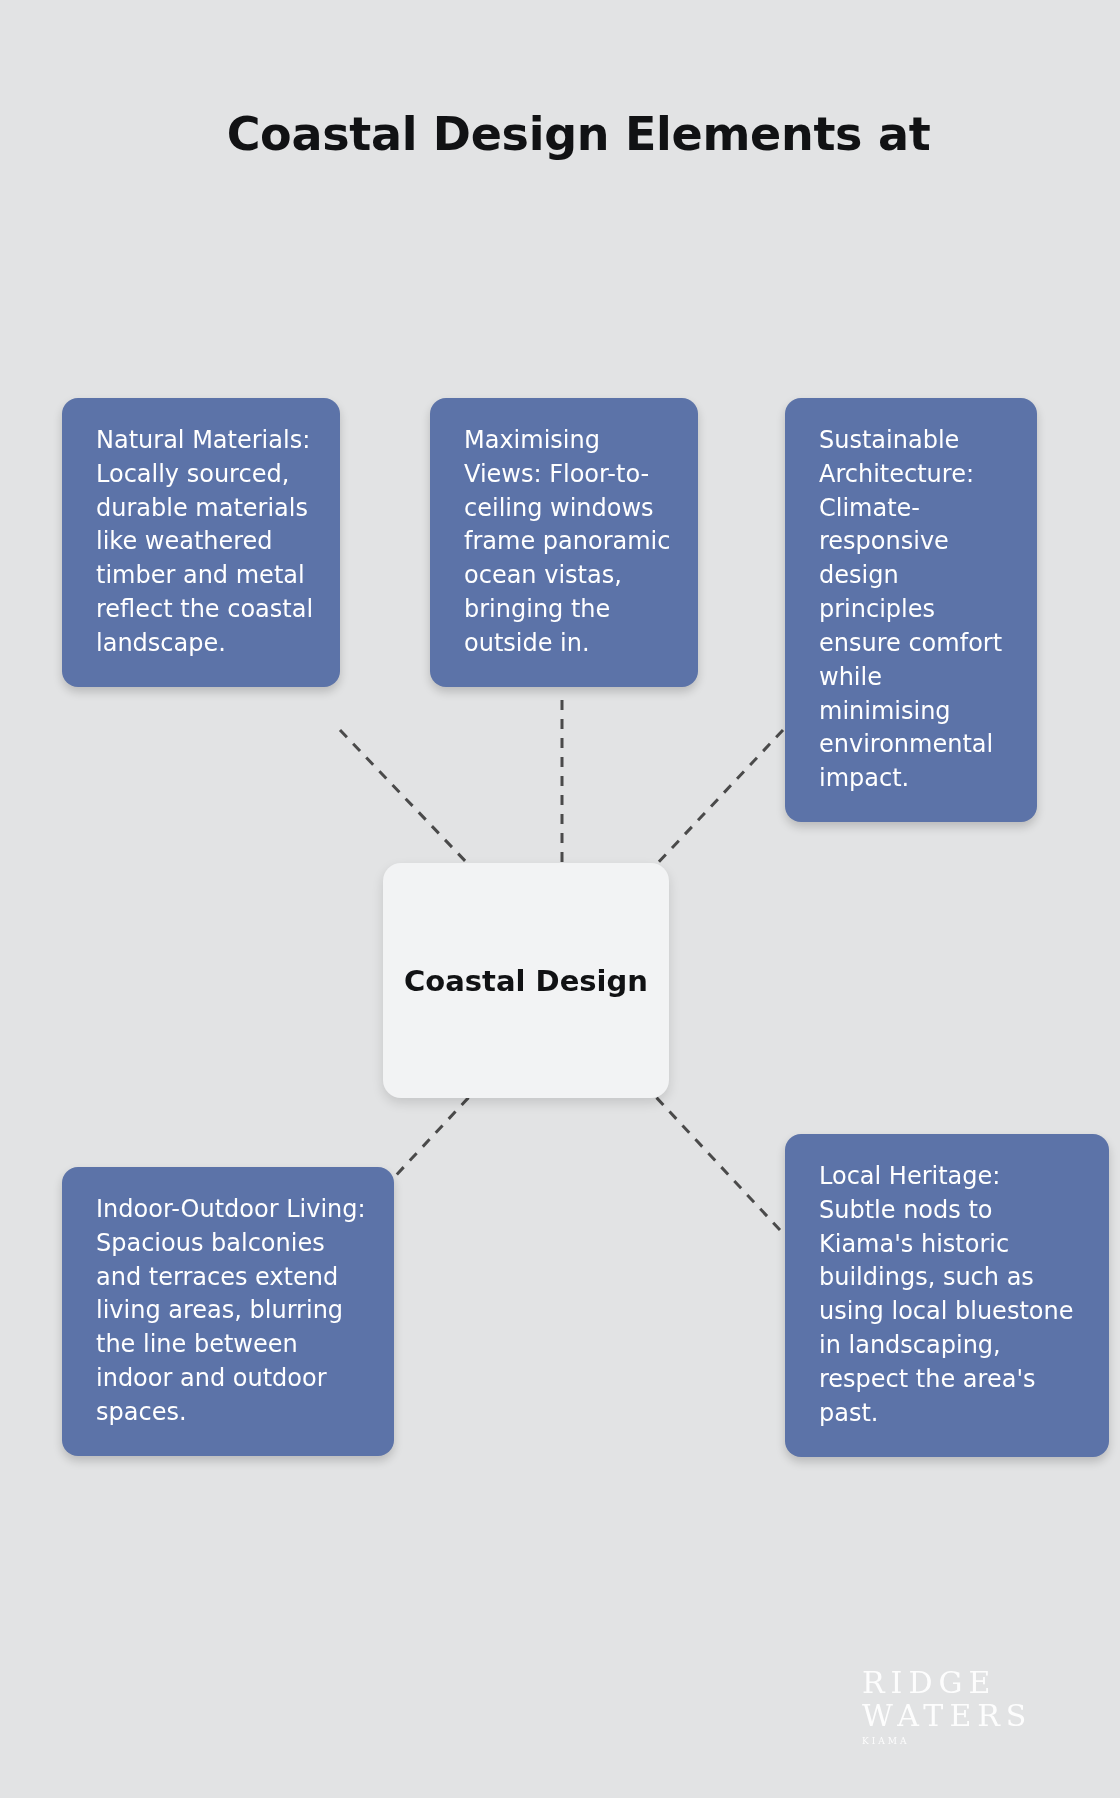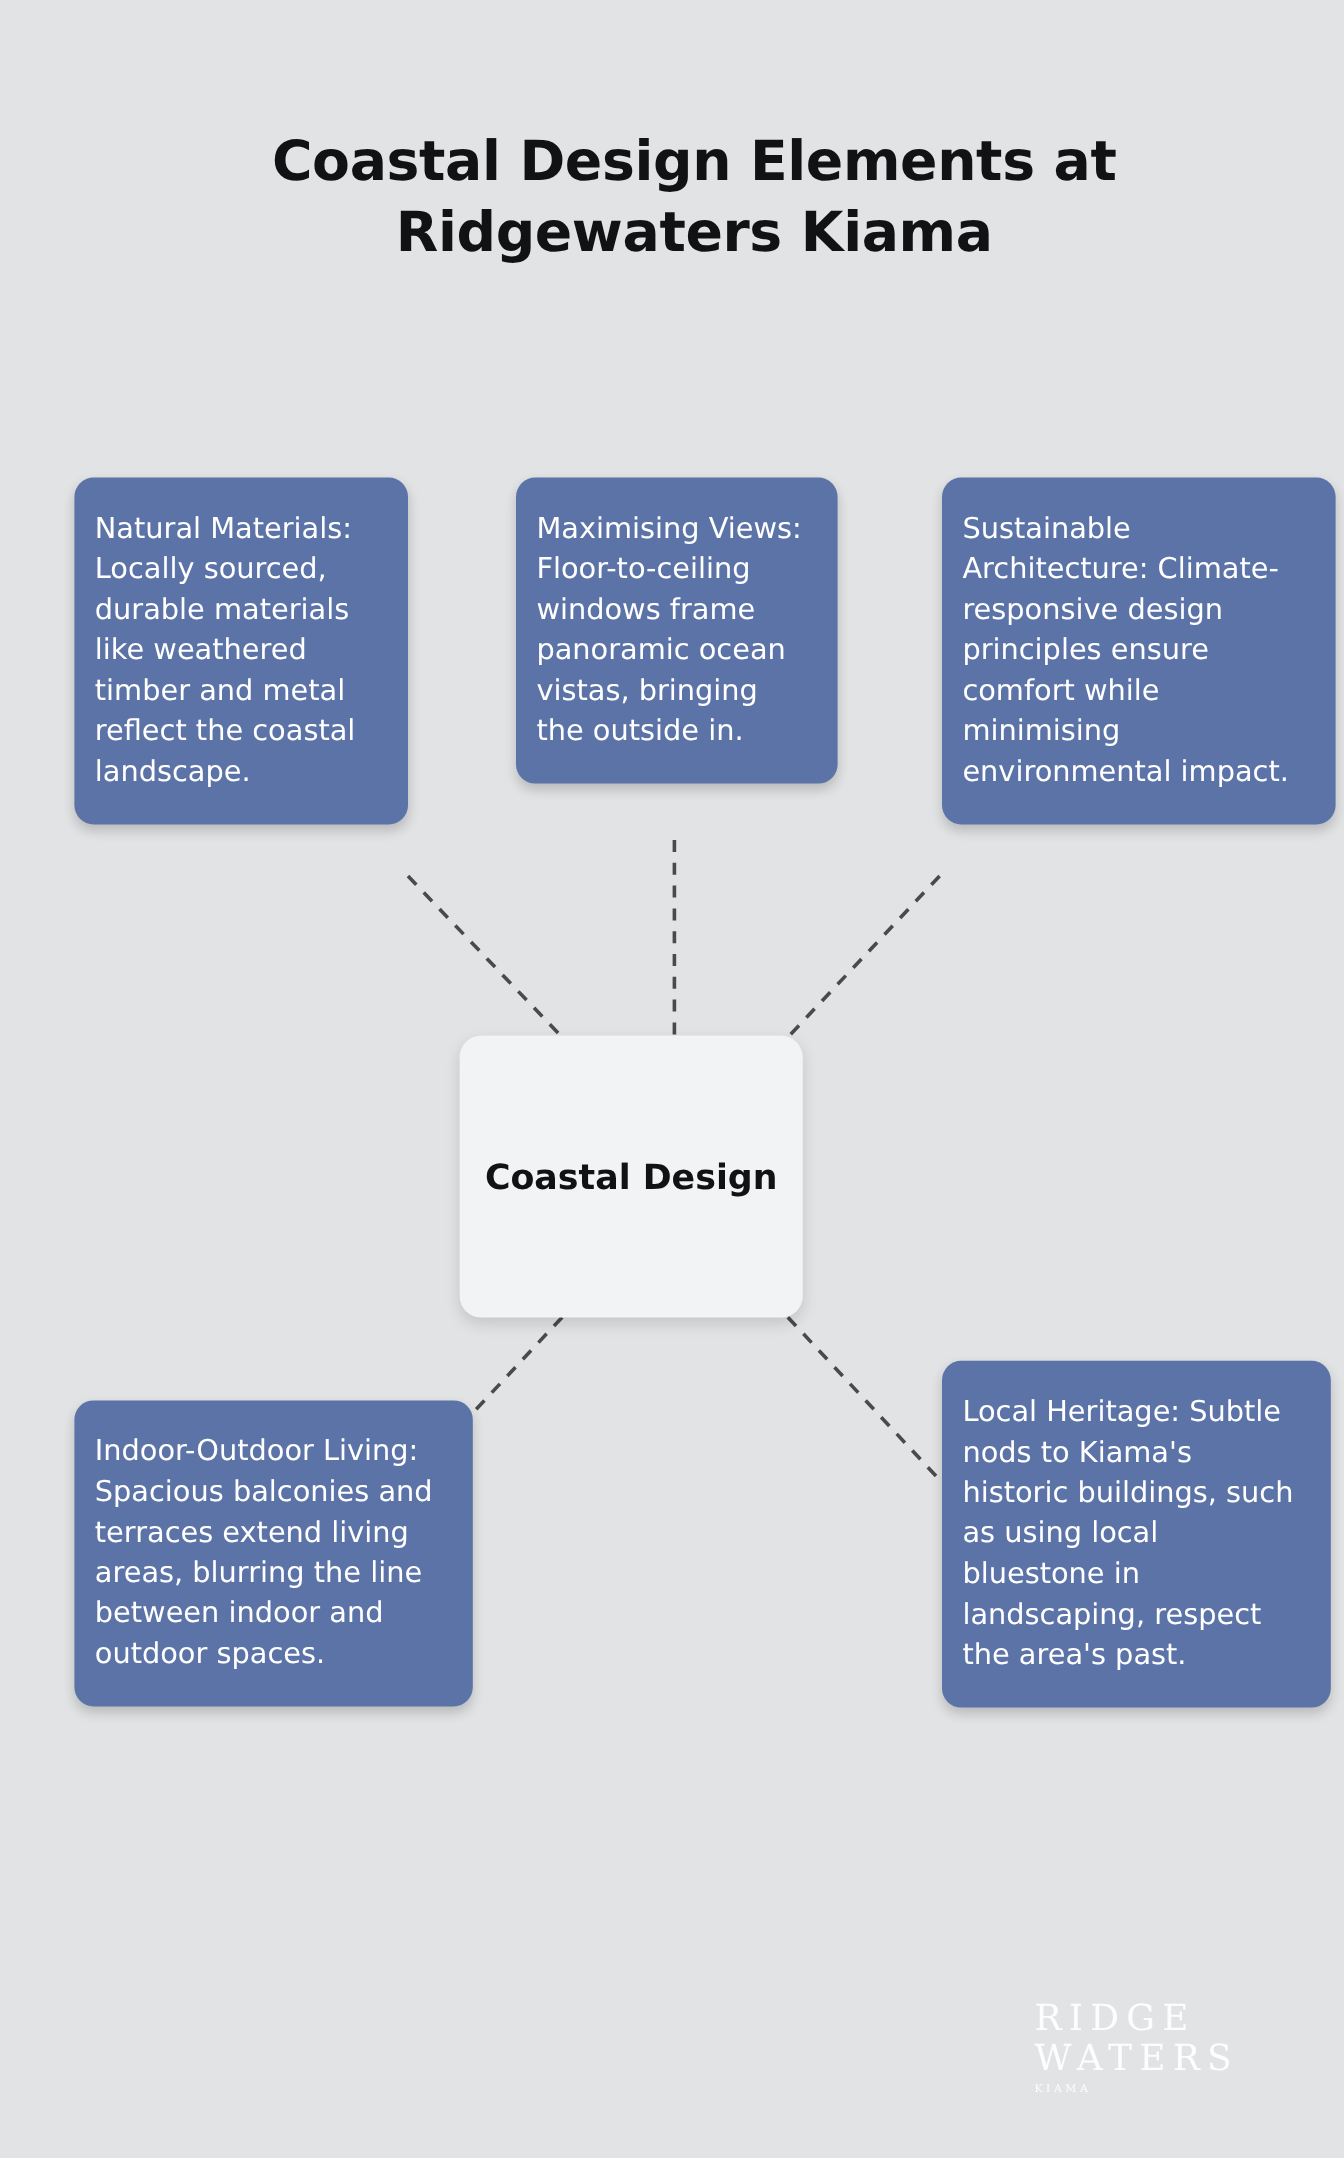--- a/index.html
+++ b/index.html
@@ -36,29 +36,29 @@
     width: 1120px;
     height: 1798px;
     pointer-events: none;
   }
 
   .node {
     position: absolute;
     background: #5c73a8;
     color: #ffffff;
     border-radius: 16px;
-    padding: 26px 26px 26px 17px;
+    padding: 26px 26px 26px 34px;
     font-size: 24px;
     line-height: 1.41;
     box-shadow: 0 5px 10px rgba(0,0,0,0.18);
   }
 
   #node-natural   { left: 62px;  top: 398px;  width: 278px; }
   #node-views     { left: 430px; top: 398px;  width: 268px; }
-  #node-sustain   { left: 785px; top: 398px;  width: 328px; }
+  #node-sustain   { left: 785px; top: 398px;  width: 252px; }
   #node-indoor    { left: 62px;  top: 1167px; width: 332px; }
   #node-heritage  { left: 785px; top: 1134px; width: 324px; }
 
   .center-node {
     position: absolute;
     left: 383px;
     top: 863px;
     width: 286px;
     height: 235px;
     background: #f2f3f4;
@@ -100,21 +100,20 @@
     font-size: 9px;
     letter-spacing: 3px;
     margin-top: 3px;
   }
 </style>
 </head>
 <body>
 
 <div class="title">
   <span class="line">Coastal Design Elements at</span>
-  <span class="line">Ridgewaters Kiama</span>
 </div>
 
 <svg class="connectors" viewBox="0 0 1120 1798">
   <line x1="340" y1="730" x2="470" y2="866" stroke="#4a4a4a" stroke-width="3" stroke-dasharray="10 9"></line>
   <line x1="562" y1="700" x2="562" y2="863" stroke="#4a4a4a" stroke-width="3" stroke-dasharray="10 9"></line>
   <line x1="783" y1="730" x2="655" y2="866" stroke="#4a4a4a" stroke-width="3" stroke-dasharray="10 9"></line>
   <line x1="345" y1="1230" x2="470" y2="1096" stroke="#4a4a4a" stroke-width="3" stroke-dasharray="10 9"></line>
   <line x1="780" y1="1230" x2="655" y2="1096" stroke="#4a4a4a" stroke-width="3" stroke-dasharray="10 9"></line>
 </svg>
 

